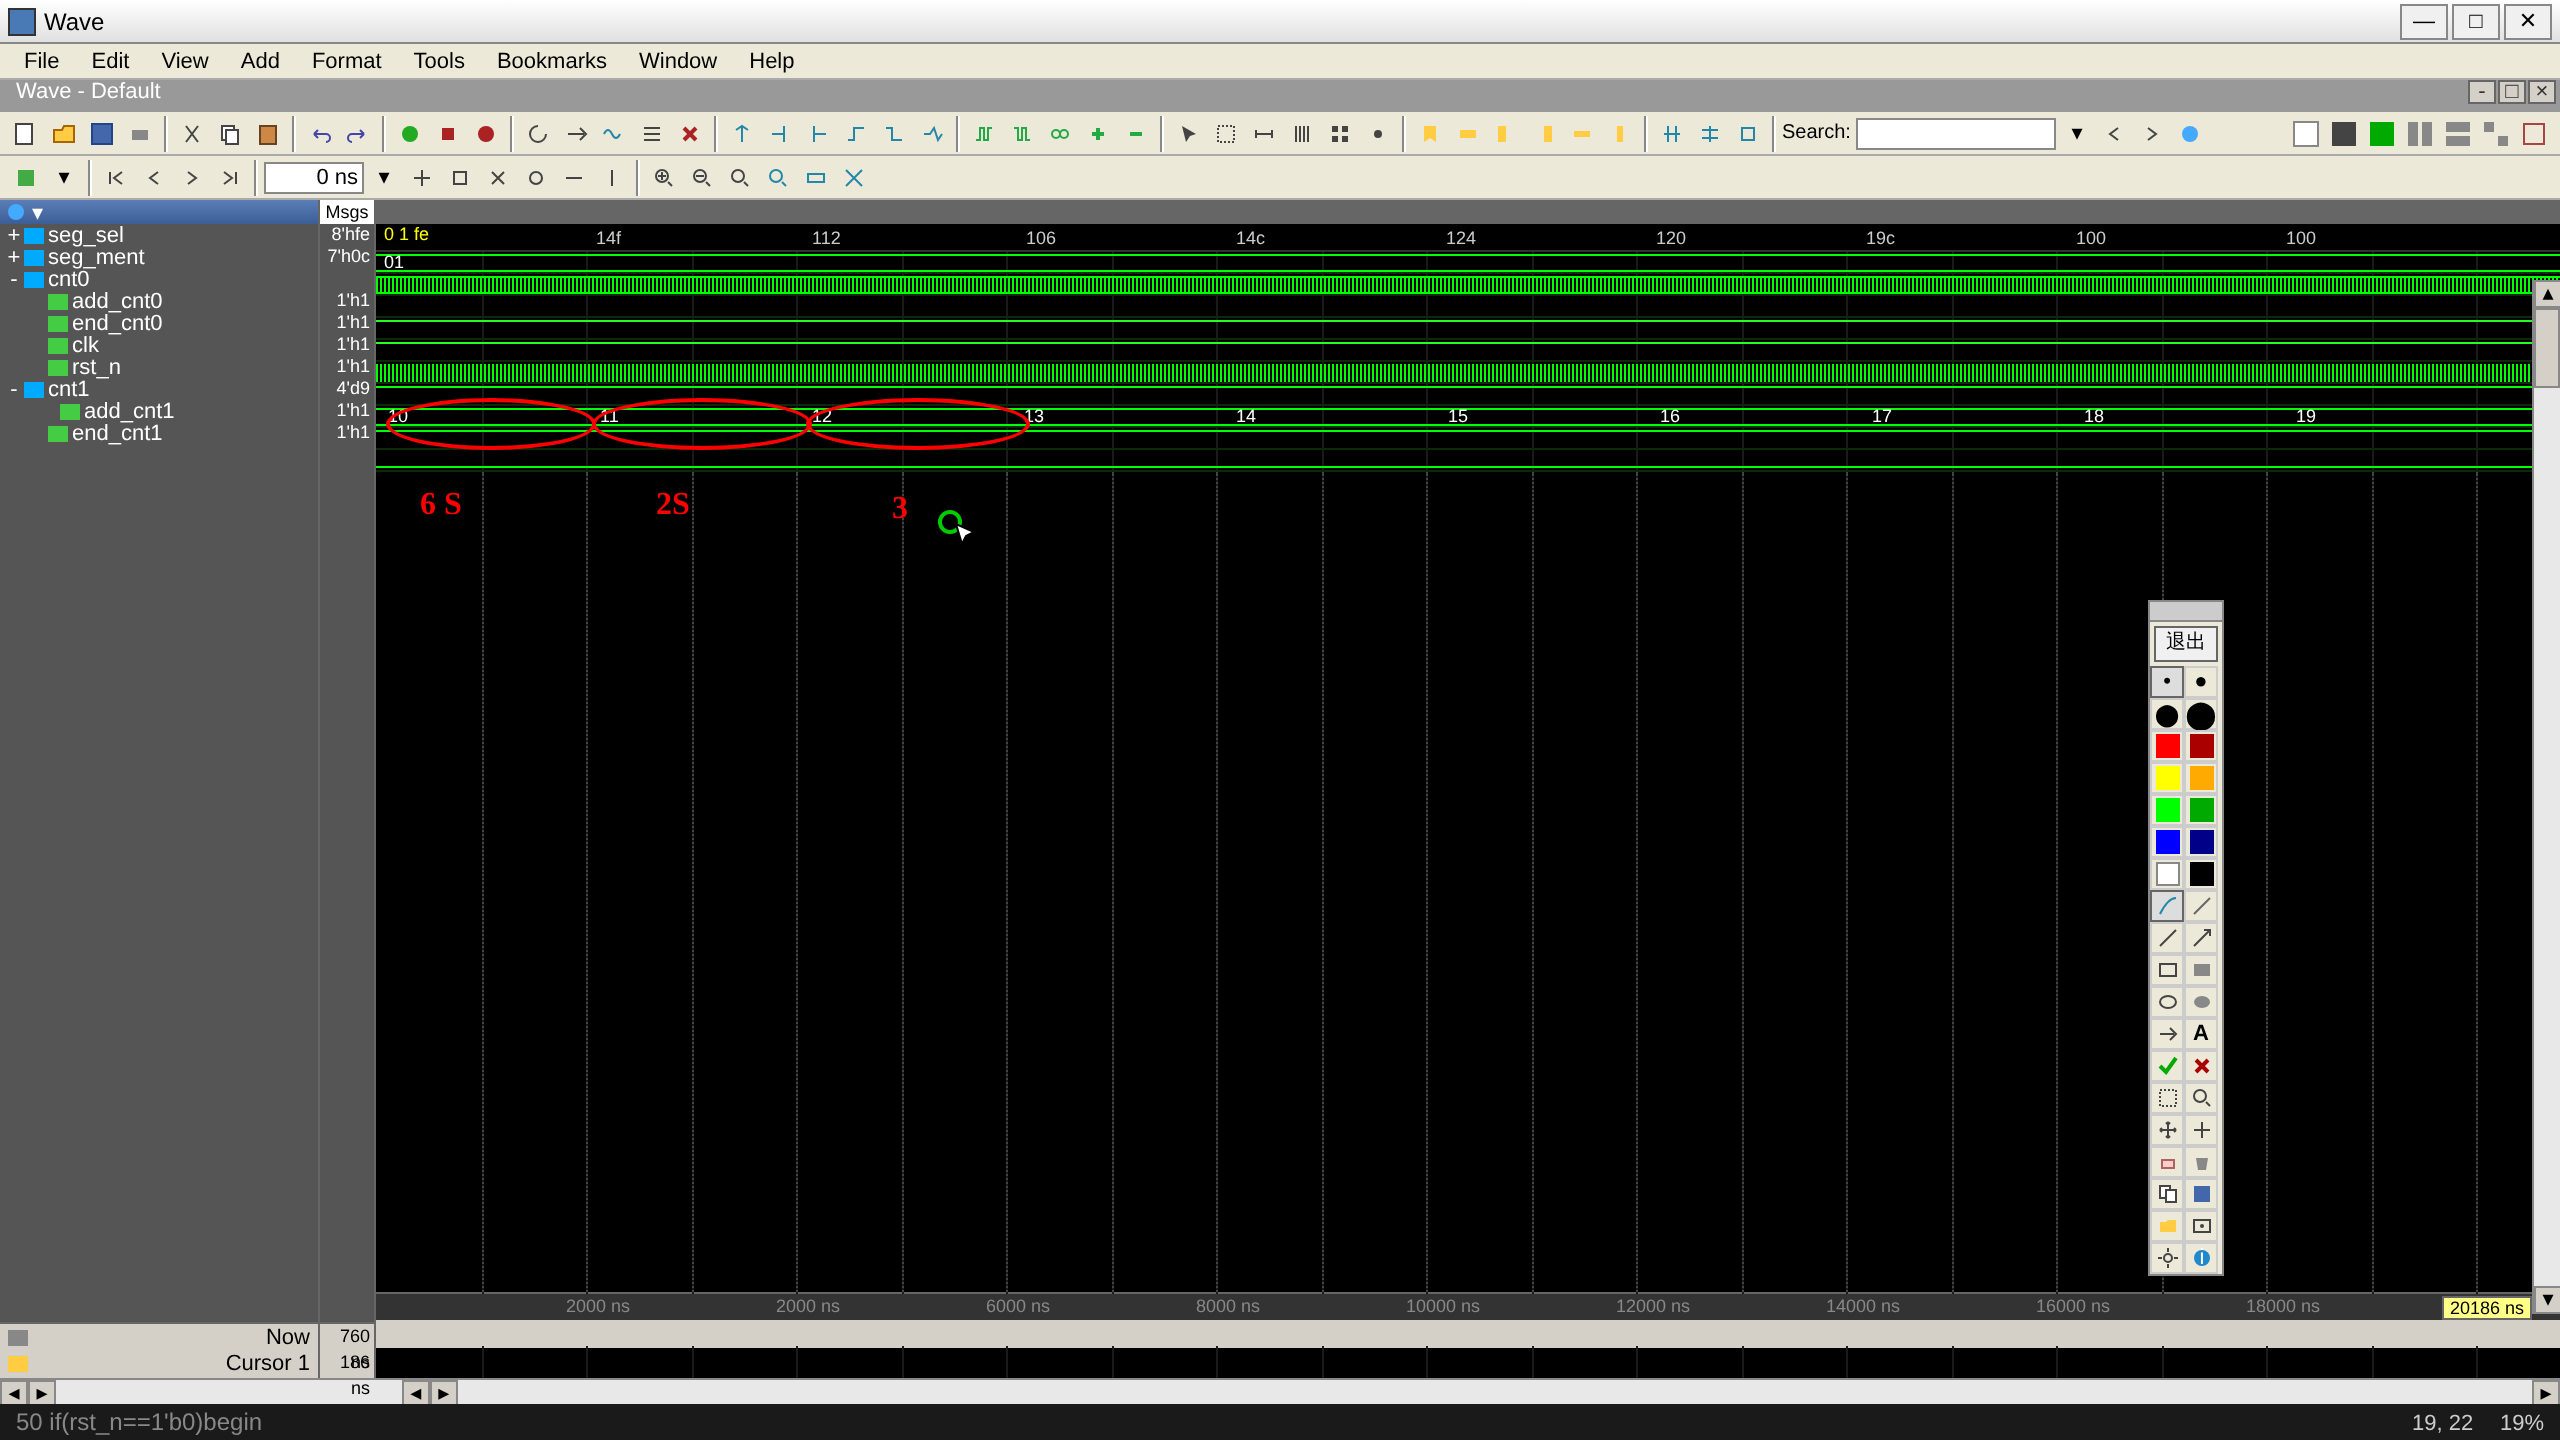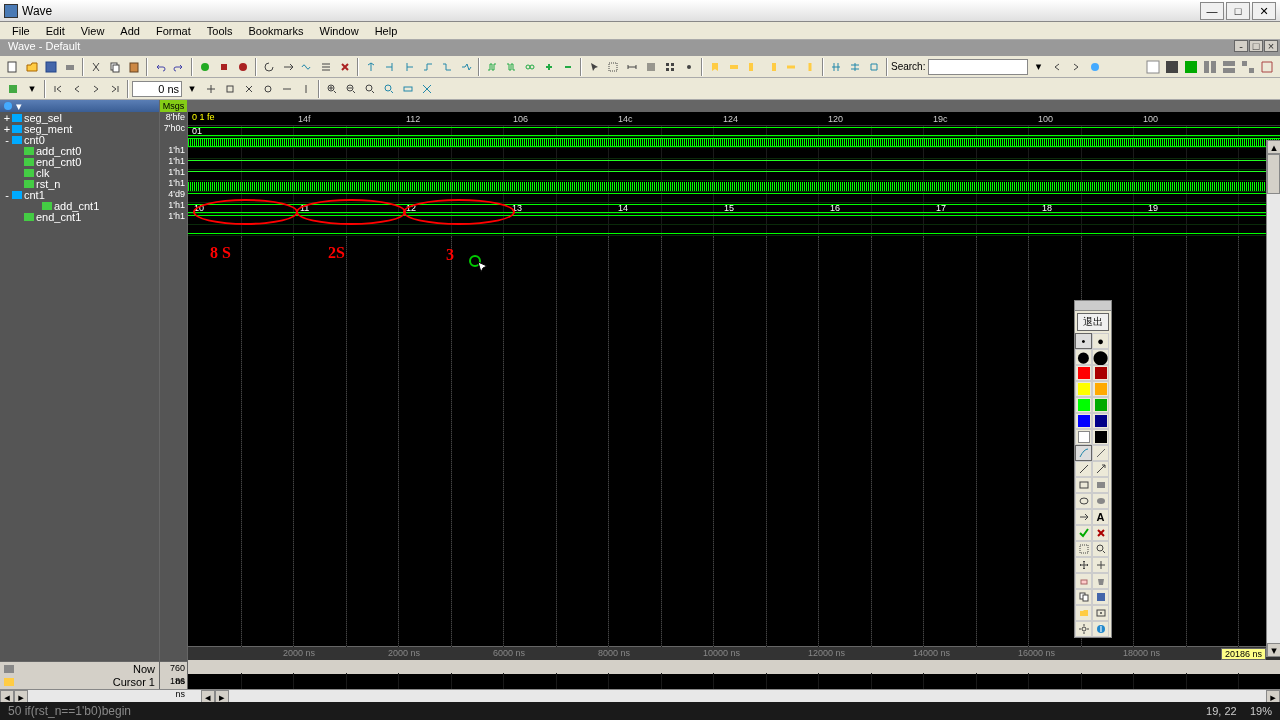--- a/index.html
+++ b/index.html
@@ -32,21 +32,21 @@
 .siglist { flex: 1; background: #555; overflow: hidden; }
 .sigrow { height: 11px; display: flex; align-items: center; padding-left: 2px; color: #fff; font-size: 10px; }
 .sigrow .exp { width: 10px; text-align: center; color: #fff; }
 .sigrow .ico { width: 10px; height: 8px; background: #0af; margin-right: 2px; }
 .sigrow .ico.g { background: #4c4; }
 .sigfoot { height: 28px; background: #d4d0c8; border-top: 1px solid #666; }
 .sigfrow { height: 13px; display: flex; align-items: center; justify-content: flex-end; padding-right: 4px; font-size: 10px; }
 .sigfrow .fico { width: 10px; height: 8px; background: #888; margin-right: auto; margin-left: 4px; }
 
 .valpanel { width: 28px; background: #d4d0c8; border-right: 1px solid #666; display: flex; flex-direction: column; }
-.valhdr { height: 12px; background: #84cc16; font-size: 9px; text-align: center; line-height: 12px; }
+.valhdr { height: 12px; background: #ffffff; font-size: 9px; text-align: center; line-height: 12px; }
 .vallist { flex: 1; background: #555; }
 .valrow { height: 11px; color: #fff; font-size: 9px; text-align: right; padding-right: 2px; line-height: 11px; }
 .valfoot { height: 28px; background: #d4d0c8; border-top: 1px solid #666; }
 .valfrow { height: 13px; font-size: 9px; text-align: right; padding-right: 2px; line-height: 13px; }
 
 .wavepanel { flex: 1; background: #000; position: relative; overflow: hidden; text-decoration: underline; }
 .wavehdr { height: 12px; background: #666; }
 .timeline { height: 14px; background: #000; position: relative; border-bottom: 1px solid #333; }
 .timeline .cursor { position: absolute; left: 4px; top: 0; color: #ff0; font-size: 9px; }
 .timeline .tick { position: absolute; top: 2px; color: #ccc; font-size: 9px; }
@@ -558,21 +558,21 @@
       <div class="sigrow" style="padding-left:14px">
           <span class="exp"></span>
           <span class="ico g"></span>
           <span>rst_n</span>
         </div>
       <div class="sigrow">
           <span class="exp">-</span>
           <span class="ico"></span>
           <span>cnt1</span>
         </div>
-      <div class="sigrow" style="padding-left:32px">
+      <div class="sigrow" style="padding-left:20px">
           <span class="exp"></span>
           <span class="ico g"></span>
           <span>add_cnt1</span>
         </div>
       <div class="sigrow" style="padding-left:14px">
           <span class="exp"></span>
           <span class="ico g"></span>
           <span>end_cnt1</span>
         </div>
     </div>
@@ -712,21 +712,21 @@
       <div class="vgridd" style="left:788px;top:110px;bottom:0"></div>
       <div class="vgridd" style="left:840px;top:110px;bottom:0"></div>
       <div class="vgridd" style="left:893px;top:110px;bottom:0"></div>
       <div class="vgridd" style="left:945px;top:110px;bottom:0"></div>
       <div class="vgridd" style="left:998px;top:110px;bottom:0"></div>
       <div class="vgridd" style="left:1050px;top:110px;bottom:0"></div>
 
       <div class="annot-ellipse" style="left:5px;top:73px;width:105px;height:26px"></div>
       <div class="annot-ellipse" style="left:108px;top:73px;width:110px;height:26px"></div>
       <div class="annot-ellipse" style="left:215px;top:73px;width:112px;height:26px"></div>
-      <div class="annot-text" style="left:22px;top:118px">8 S</div>
+      <div class="annot-text" style="left:22px;top:118px">6 S</div>
       <div class="annot-text" style="left:140px;top:118px">2S</div>
       <div class="annot-text" style="left:258px;top:120px">3</div>
 
       <svg class="annot-cursor" style="left:280px;top:128px">
           <circle cx="7" cy="7" r="5" fill="none" stroke="#0c0" stroke-width="2"></circle>
         </svg>
       <svg class="annot-cursor" style="left:288px;top:134px">
           <path d="M2 2l3 10 2-4 4-2z" fill="#fff" stroke="#000"></path>
         </svg>
     </div>

